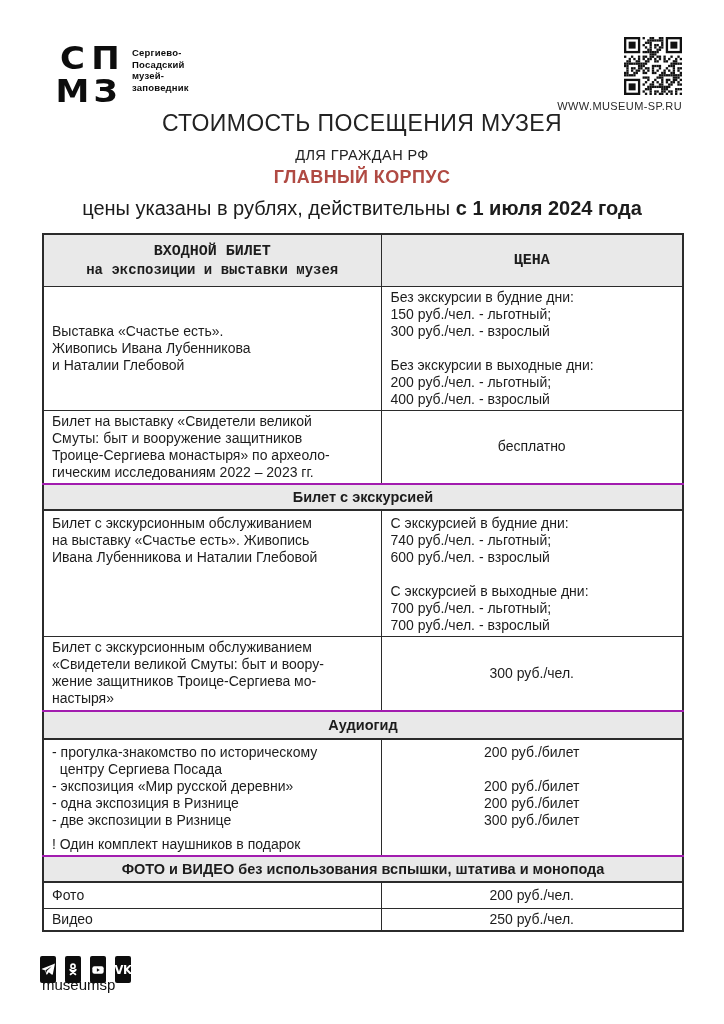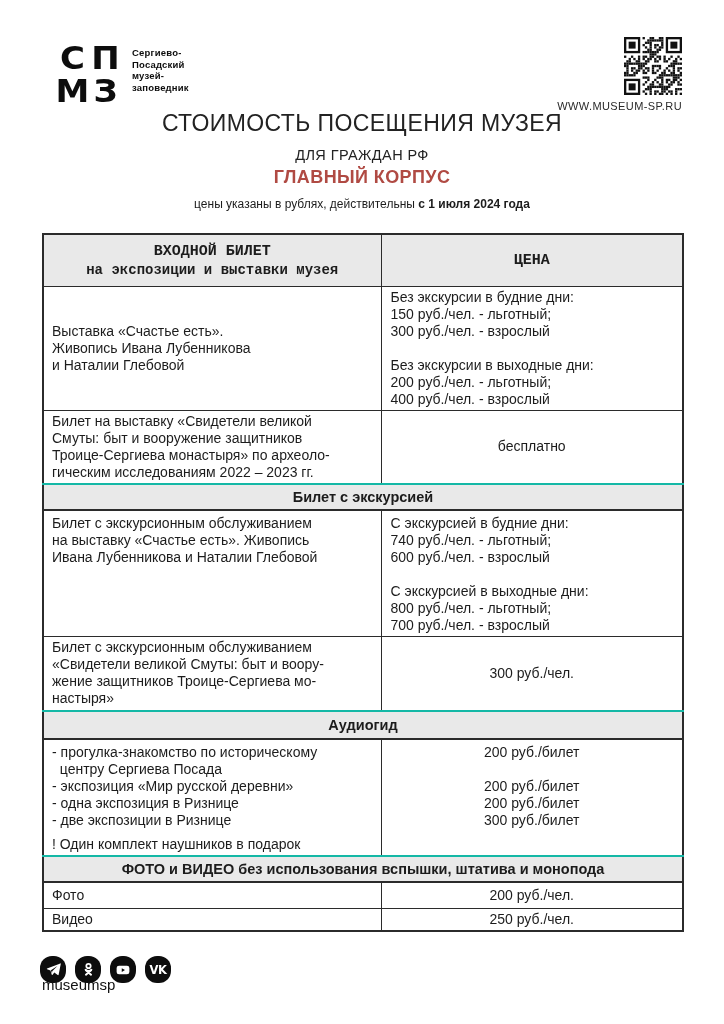--- a/index.html
+++ b/index.html
@@ -16,48 +16,48 @@
     color:#0d0d0d;transform:scaleY(.96);overflow:hidden;
   }
   .org-name{font-size:9.5px;font-weight:bold;line-height:11.5px;letter-spacing:.2px;padding-top:5px;color:#0d0d0d;}
   .qr-wrap{position:absolute;left:624px;top:37px;width:58px;height:58px;}
   .qr-wrap svg{width:58px;height:58px;display:block;}
   .website{position:absolute;right:42px;top:100px;font-size:11px;letter-spacing:.4px;color:#2a2a2a;}
   
   .title-main{position:absolute;left:0;top:110px;width:100%;text-align:center;font-size:23px;letter-spacing:.4px;color:#222;}
   .title-audience{position:absolute;left:0;top:147px;width:100%;text-align:center;font-size:14.5px;letter-spacing:.4px;color:#222;}
   .title-building{position:absolute;left:0;top:167px;width:100%;text-align:center;font-size:18px;font-weight:bold;letter-spacing:.4px;color:#b04a43;}
-  .title-note{position:absolute;left:0;top:197px;width:100%;text-align:center;font-size:12px;color:#1c1c1c;}
+  .title-note{position:absolute;left:0;top:197px;width:100%;text-align:center;font-size:20px;color:#1c1c1c;}
   .title-note b{font-weight:bold;}
   
   .price-table{
     position:absolute;left:42px;top:233px;width:640px;
     border-collapse:collapse;table-layout:fixed;
     border:2px solid #2b2b2b;font-size:14px;color:#1c1c1c;
   }
   .price-table td{border:1px solid #2b2b2b;padding:2px 8px;overflow:hidden;}
   .row-colheader td{background:#e9e9e9;text-align:center;font-weight:bold;}
   .row-colheader .line{font-size:15px;line-height:19px;}
   .row-colheader .line.sub{font-size:14px;line-height:18px;}
   .row-section td{
     background:#e9e9e9;text-align:center;font-weight:bold;font-size:14.5px;
-    border-top:2px solid #14b8a6;border-bottom:2px solid #2b2b2b;padding:2px 24px;
+    border-top:2px solid #a21caf;border-bottom:2px solid #2b2b2b;padding:2px 24px;
   }
   .row-item .line{line-height:17px;}
   .v-mid{vertical-align:middle;}
   .v-top{vertical-align:top;padding-top:4px !important;}
   .a-left{text-align:left;padding-left:9px !important;}
   .a-center{text-align:center;}
   .cell-left{text-align:left;}
   .line.gap-top{margin-top:7px;}
   
   .handle{position:absolute;left:42px;top:976px;font-size:15px;color:#111;text-align:right;}
   .social-row{position:absolute;left:40px;top:956px;display:flex;gap:9px;}
   .social-btn{
-    width:26px;height:27px;background:#0d0d0d;border-radius:12px;
+    width:16px;height:27px;background:#0d0d0d;border-radius:2px;
     display:flex;align-items:center;justify-content:center;cursor:pointer;
   }
   .social-btn svg{display:block;}
   .vk-mark{color:#fff;font-weight:bold;font-size:11.5px;letter-spacing:-.5px;font-family:"DejaVu Sans",sans-serif;}
 </style>
 </head>
 <body>
 
 <div class="page">
 
@@ -373,21 +373,21 @@
             <div class="line">Билет с экскурсионным обслуживанием</div>
             <div class="line">на выставку «Счастье есть». Живопись</div>
             <div class="line">Ивана Лубенникова и Наталии Глебовой</div>
           </td>
           <td class="cell-right v-top a-left">
             <div class="line">С экскурсией в будние дни:</div>
             <div class="line">740 руб./чел. - льготный;</div>
             <div class="line">600 руб./чел. - взрослый</div>
             <div class="line">&nbsp;</div>
             <div class="line">С экскурсией в выходные дни:</div>
-            <div class="line">800 руб./чел. - льготный;</div>
+            <div class="line">700 руб./чел. - льготный;</div>
             <div class="line">700 руб./чел. - взрослый</div>
           </td>
         </tr>
         <tr class="row-item" style="height: 75px;">
           <td class="cell-left v-mid">
             <div class="line">Билет с экскурсионным обслуживанием</div>
             <div class="line">«Свидетели великой Смуты: быт и воору-</div>
             <div class="line">жение защитников Троице-Сергиева мо-</div>
             <div class="line">настыря»</div>
           </td>

